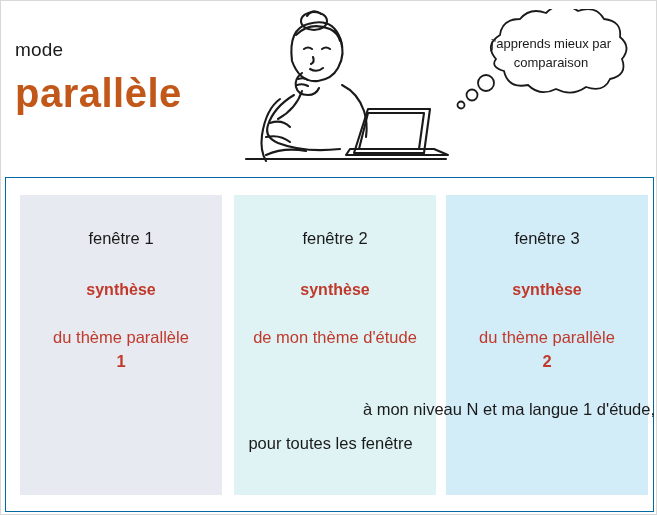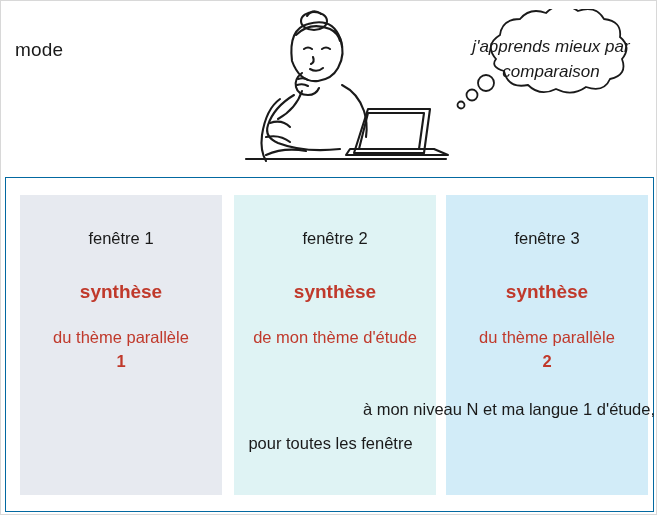--- a/index.html
+++ b/index.html
@@ -61,24 +61,23 @@
     top: 8px;
     width: 190px;
     height: 115px;
   }
   .bubble-text {
     position: absolute;
     left: 470px;
     top: 34px;
     width: 160px;
     text-align: center;
-    font-size: 17px;
+    font-size: 13px;
     color: #1a1a1a;
     line-height: 1.45;
-    font-style: italic;
   }
 
   
   .panel {
     position: absolute;
     left: 4px;
     top: 176px;
     width: 649px;
     height: 335px;
     box-sizing: border-box;
@@ -111,21 +110,21 @@
     text-align: center;
     font-size: 16.5px;
     color: #1a1a1a;
   }
   .col-synth {
     position: absolute;
     top: 86px;
     left: 0;
     width: 100%;
     text-align: center;
-    font-size: 19px;
+    font-size: 16px;
     font-weight: bold;
     color: #c0392b;
   }
   .col-sub {
     position: absolute;
     top: 131px;
     left: 0;
     width: 100%;
     text-align: center;
     font-size: 16.5px;
@@ -155,20 +154,21 @@
     color: #1a1a1a;
   }
 </style>
 </head>
 <body>
 
 <div class="page">
 
   <div class="header">
     <div class="mode-label">mode</div>
+    <div class="mode-title">parallèle</div>
 
     <svg class="illustration" viewBox="0 0 260 170" xmlns="http://www.w3.org/2000/svg">
       <g fill="none" stroke="#1a1a1a" stroke-width="2.1" stroke-linecap="round" stroke-linejoin="round">
 
         <ellipse cx="108" cy="18" rx="13" ry="9"></ellipse>
         <path d="M101 13 q6 -8 14 -2"></path>
 
         <path d="M86 58 q-4 -32 16 -37 q24 -7 32 14 q6 16 -2 30 q-6 11 -20 13 q-18 2 -26 -20 z"></path>
 
         <path d="M90 32 q14 -14 34 -6 q8 4 10 12"></path>

